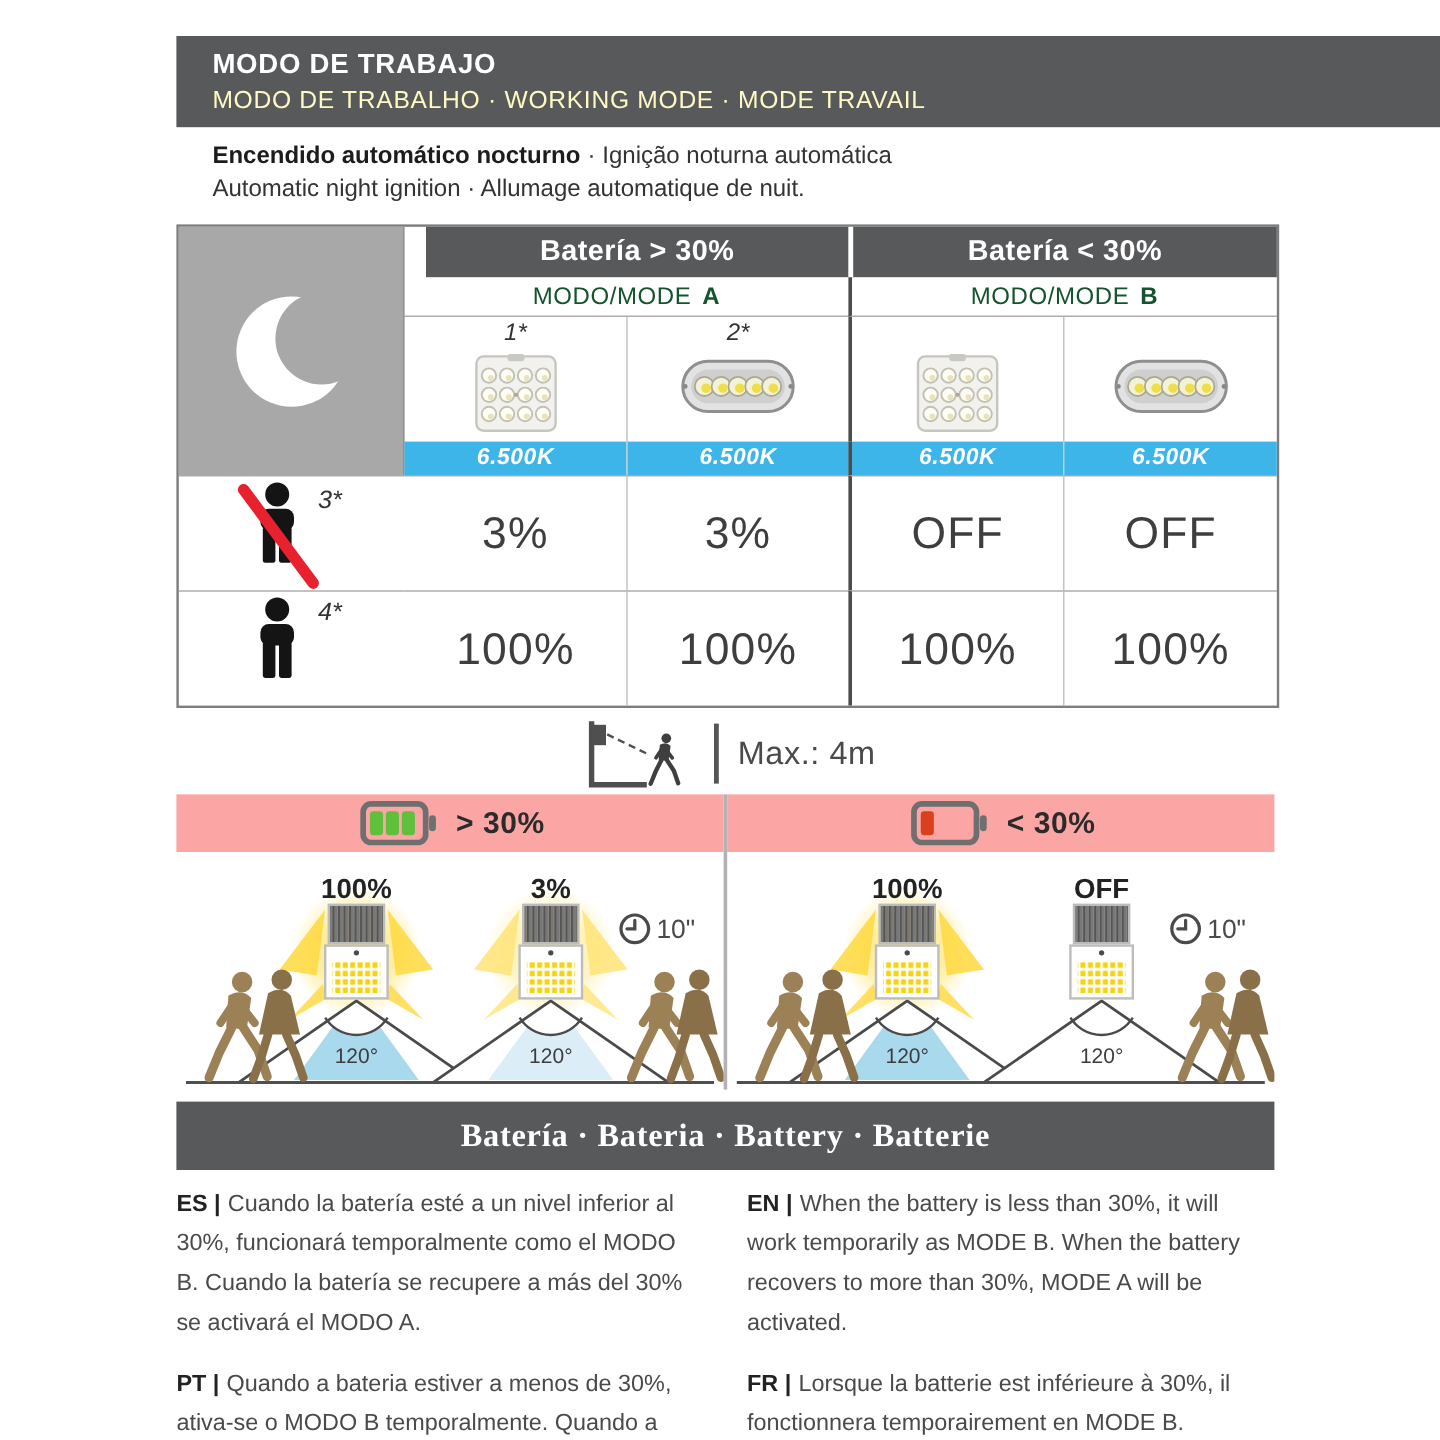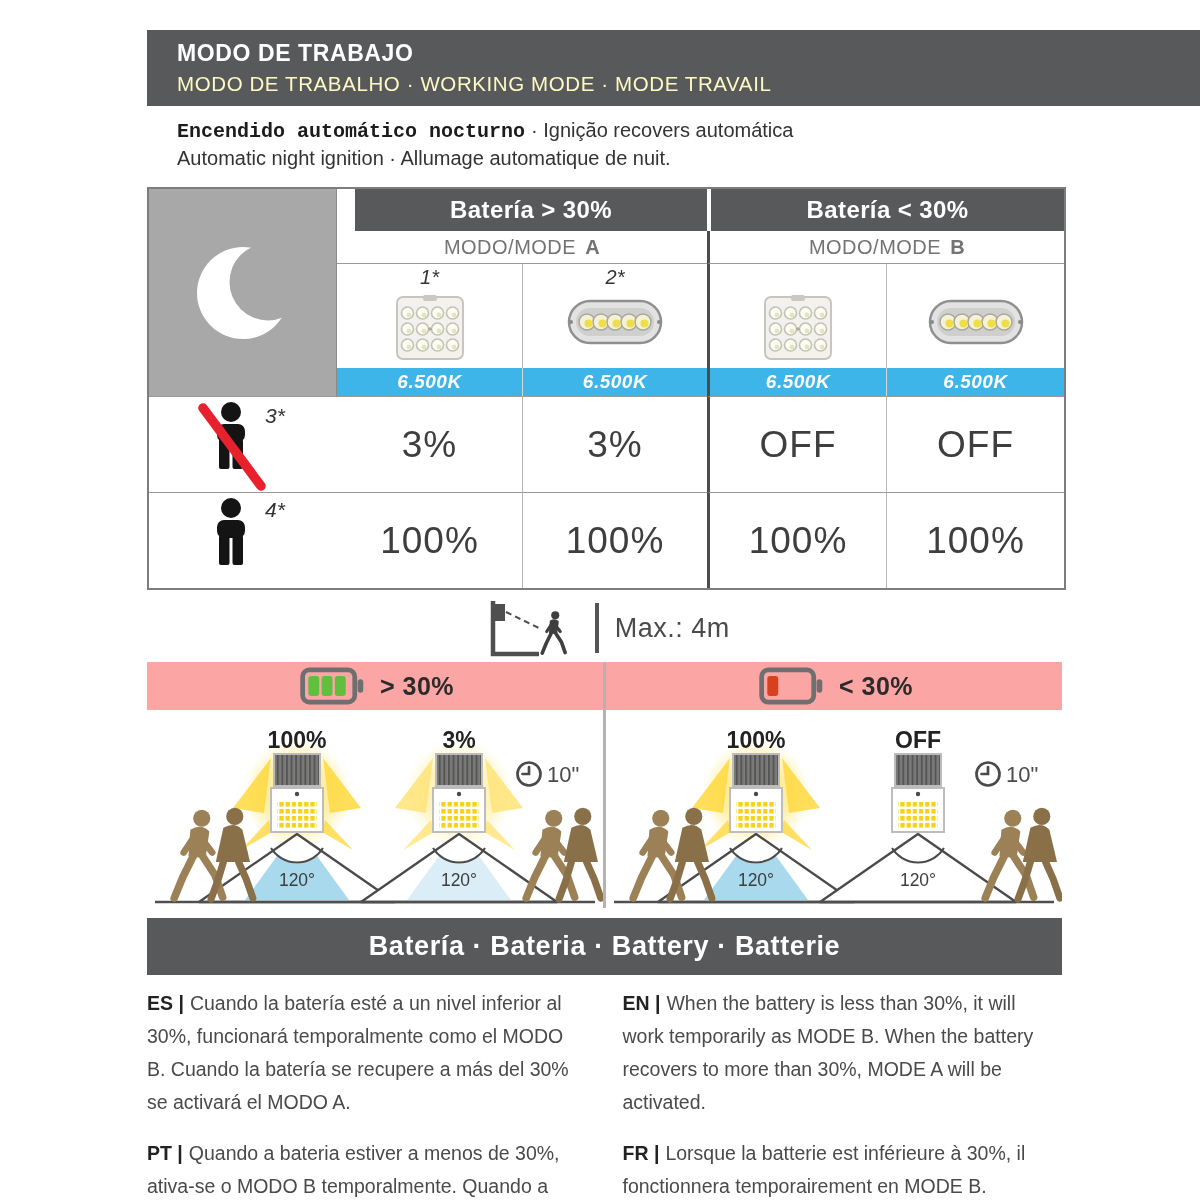--- a/index.html
+++ b/index.html
@@ -4,32 +4,32 @@
 <style>
   html,body{margin:0;padding:0;}
   body{width:1200px;height:1200px;background:#fff;font-family:"Liberation Sans",sans-serif;position:relative;overflow:hidden;color:#3c3c3c;}
   .content{position:absolute;left:147px;top:0;width:915px;}
   
   .header-banner{position:absolute;top:30px;left:0;width:1100px;height:76px;background:#58595b;box-sizing:border-box;padding:10px 0 15px 30px;}
   .hb-title{color:#fff;font-size:23px;font-weight:bold;letter-spacing:.6px;}
   .hb-sub{color:#fef9c3;font-size:20.5px;letter-spacing:.6px;margin-top:5px;}
   
   .intro{position:absolute;top:117px;left:30px;font-size:20px;line-height:27px;color:#333;}
-  .intro b{color:#1c1c1c;font-family:Liberation Mono, monospace;}
+  .intro b{color:#1c1c1c;}
   .intro .sep-rest{margin-left:6px;}
   
   .mode-table{position:absolute;top:187px;left:0;width:915px;display:grid;
     grid-template-columns:188px 185px 185px 179px 178px;
     grid-template-rows:42px 33px 104px 28px 96px 96px;
     border:2px solid #7d7d7d;background:#fff;}
   .moon-cell{grid-column:1;grid-row:1/5;background:#a8a8a8;border-right:1.5px solid #8a8a8a;display:flex;align-items:center;justify-content:center;}
   .bat-head{background:#58595b;color:#fff;font-weight:bold;font-size:24px;display:flex;align-items:center;justify-content:center;letter-spacing:.4px;}
   .bat-a{grid-column:2/4;grid-row:1;margin-left:18px;}
   .bat-b{grid-column:4/6;grid-row:1;border-left:4px solid #fff;box-sizing:border-box;}
-  .mode-row{grid-row:2;display:flex;align-items:center;justify-content:center;font-size:20px;color:#737373;border-bottom:1.5px solid #9a9a9a;letter-spacing:.5px;}
+  .mode-row{grid-row:2;display:flex;align-items:center;justify-content:center;font-size:20px;color:#14532d;border-bottom:1.5px solid #9a9a9a;letter-spacing:.5px;}
   .mode-row b{margin-left:9px;}
   .mode-a{grid-column:2/4;}
   .mode-b{grid-column:4/6;}
   .dark-div{border-left:3px solid #4c4c4c !important;box-sizing:border-box;}
   .thin-div{border-left:1px solid #b5b5b5;box-sizing:border-box;}
   .led-cell{grid-row:3;display:flex;flex-direction:column;align-items:center;padding-top:2px;}
   .led-ref{height:26px;font-style:italic;font-size:20px;color:#333;}
   .ctemp{grid-row:4;background:#3db5e8;color:#fff;font-style:italic;font-weight:bold;font-size:19px;display:flex;align-items:center;justify-content:center;letter-spacing:.5px;}
   .ctemp.thin-div{border-left:1px solid #d6d6d6;}
   .val{display:flex;align-items:center;justify-content:center;font-size:37px;color:#3e3e3e;border-top:1.5px solid #9a9a9a;letter-spacing:1px;}
@@ -41,21 +41,21 @@
   .sensor-sep{width:3.5px;height:50px;background:#555;}
   .sensor-label{font-size:27px;color:#4a4a4a;letter-spacing:.5px;}
   
   .panels{position:absolute;top:662px;left:0;width:915px;height:246px;display:flex;}
   .panel{width:456px;position:relative;}
   .panel-divider{width:3px;background:#b3b3b3;height:246px;}
   .panel-header{height:48px;background:#fca5a5;display:flex;align-items:center;justify-content:center;gap:12px;}
   .panel-header .pb-label{font-size:25px;font-weight:bold;color:#2b2b2b;letter-spacing:.5px;}
   .panel-illus{height:198px;position:relative;}
   
-  .battery-banner{position:absolute;top:918px;left:0;width:915px;height:57px;background:#58595b;color:#fff;display:flex;align-items:center;justify-content:center;font-size:27px;font-weight:bold;letter-spacing:.6px;}
+  .battery-banner{position:absolute;top:918px;left:0;width:915px;height:57px;background:#58595b;color:#fff;display:flex;align-items:center;justify-content:center;font-size:27px;font-weight:bold;letter-spacing:.6px;font-family:Liberation Serif, serif;}
   
   .notes{position:absolute;top:987px;left:0;width:915px;display:grid;grid-template-columns:1fr 1fr;column-gap:36px;row-gap:18px;font-size:19.5px;line-height:33px;color:#4a4a4a;}
   .note b{color:#222;}
   .note .note-text{margin-left:6px;}
   svg text{font-family:"Liberation Sans",sans-serif;}
 </style>
 </head>
 <body>
 
 <svg width="0" height="0" style="position:absolute" aria-hidden="true">
@@ -171,21 +171,21 @@
 </svg>
 
 <div class="content">
 
   <div class="header-banner">
     <div class="hb-title">MODO DE TRABAJO</div>
     <div class="hb-sub">MODO DE TRABALHO · WORKING MODE · MODE TRAVAIL</div>
   </div>
 
   <div class="intro">
-    <div><b>Encendido automático nocturno</b><span class="sep-rest">· Ignição recovers automática</span></div>
+    <div><b>Encendido automático nocturno</b><span class="sep-rest">· Ignição noturna automática</span></div>
     <div>Automatic night ignition · Allumage automatique de nuit.</div>
   </div>
 
   <div class="mode-table">
     <div class="moon-cell">
       <svg width="110" height="110" viewBox="-55 -55 110 110">
         <circle r="46" fill="#fff"></circle>
         <circle cx="25" cy="-11" r="38.5" fill="#a8a8a8"></circle>
       </svg>
     </div>

